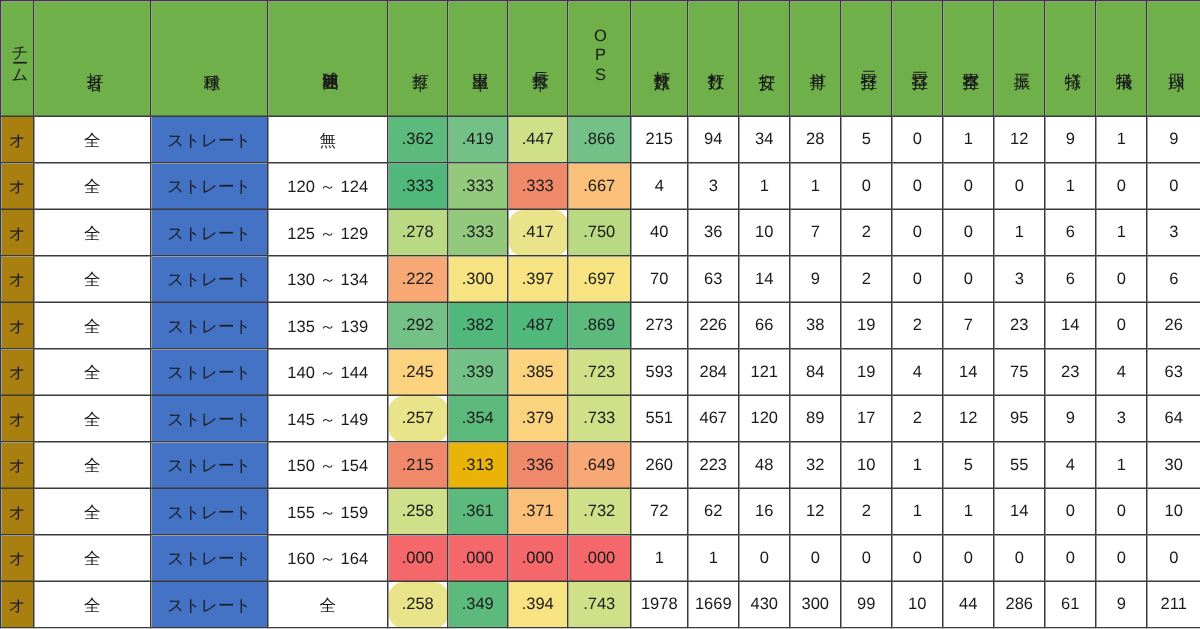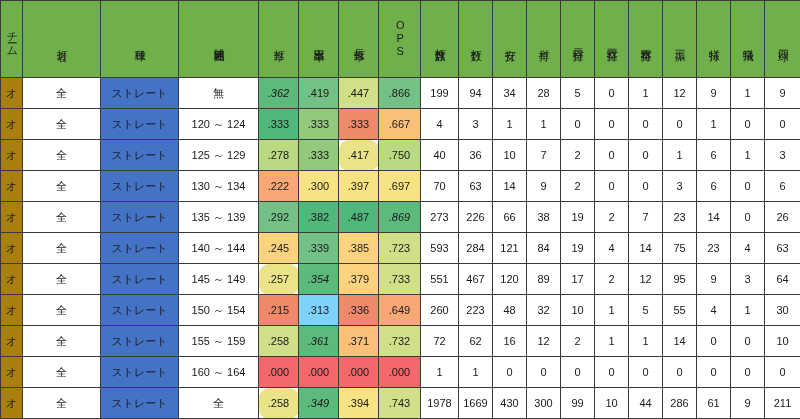--- a/index.html
+++ b/index.html
@@ -56,27 +56,27 @@
     font-size:11px;
     letter-spacing:0px;
     border:1px solid #2e54a0;
     margin-top:35px;
   }
   td.range{background:#ffffff;font-size:11px;}
   td.num{background:#ffffff;font-size:11px;}
   
   td.heat{border:1px solid #7a7a33;}
   .c-g1{background:#4fb87a;}   
-  .c-g2{background:#5cba7d;font-style:italic;}
+  .c-g2{background:#5cba7d;}
   .c-g3{background:#74c187;}
   .c-g4{background:#93c97d;}
   .c-g5{background:#b9d983;margin-left:28px;}
   .c-g6{background:#cfe089;}
   .c-y1{background:#e9e489;border-radius:10px;}
-  .c-y2{background:#7dd3fc;}
+  .c-y2{background:#eab308;}
   .c-y3{background:#f7e382;margin-left:28px;}
   .c-o1{background:#fbd37e;}
   .c-o2{background:#fac07a;}
   .c-o3{background:#f8a875;}
   .c-o4{background:#f0886a;}
   .c-r1{background:#f4676a;}
 </style>
 </head>
 <body>
 
@@ -128,21 +128,21 @@
   <tbody>
       <tr>
         <td class="team">オ</td>
         <td class="batter">全</td>
         <td class="pitch">ストレート</td>
         <td class="range">無</td>
         <td class="heat c-g2">.362</td>
         <td class="heat c-g3">.419</td>
         <td class="heat c-g6">.447</td>
         <td class="heat c-g3">.866</td>
-        <td class="num">199</td>
+        <td class="num">215</td>
         <td class="num">94</td>
         <td class="num">34</td>
         <td class="num">28</td>
         <td class="num">5</td>
         <td class="num">0</td>
         <td class="num">1</td>
         <td class="num">12</td>
         <td class="num">9</td>
         <td class="num">1</td>
         <td class="num">9</td>

